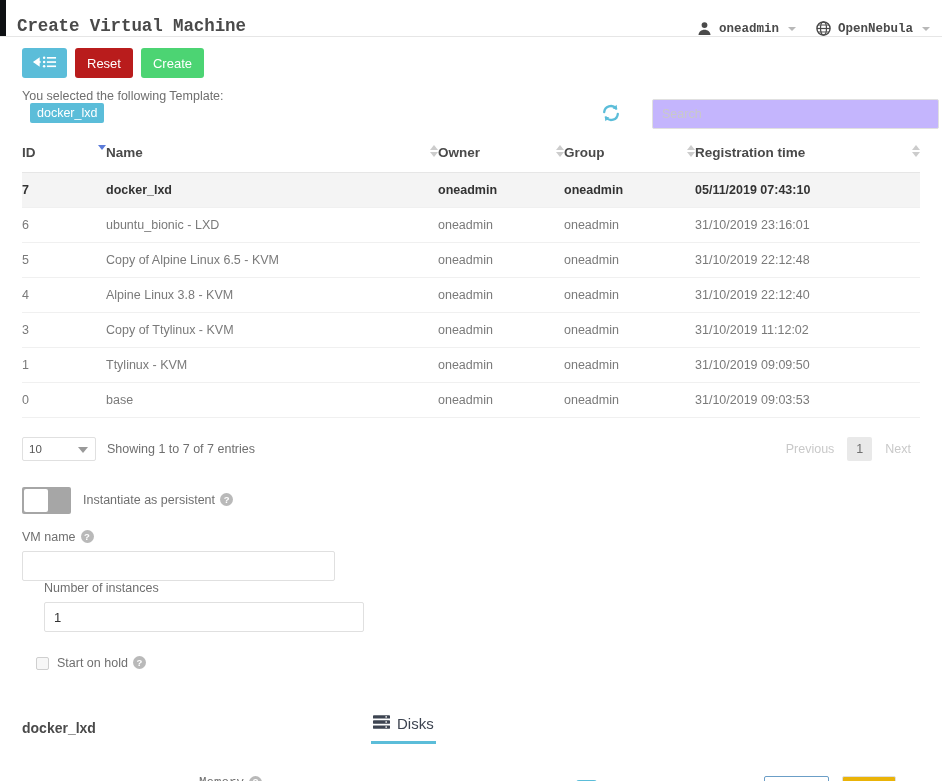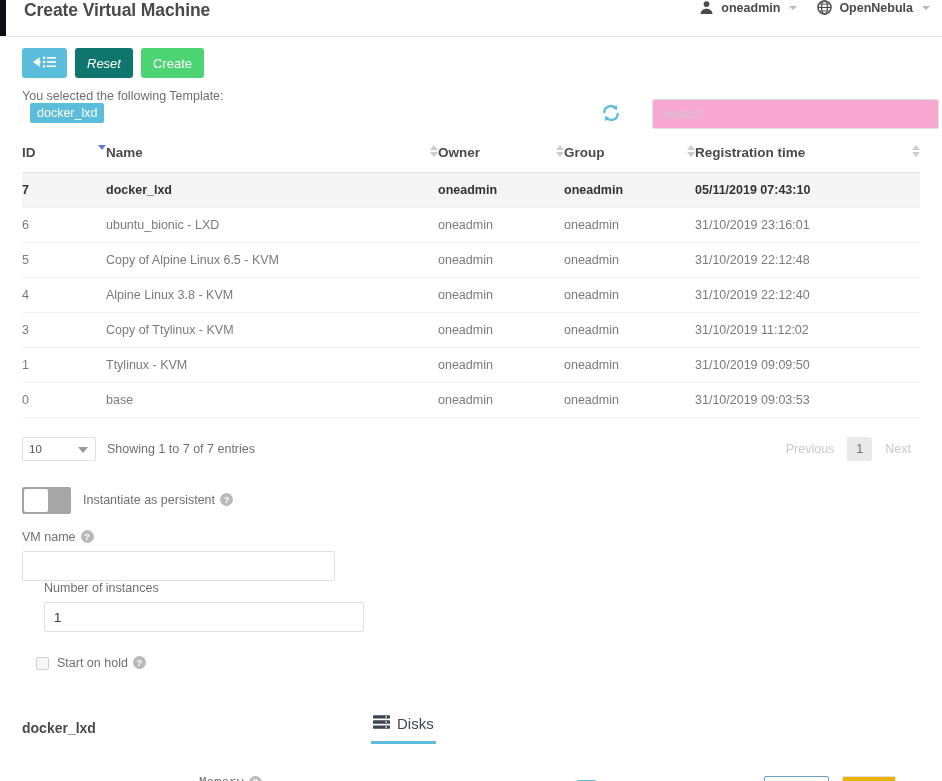--- a/index.html
+++ b/index.html
@@ -10,24 +10,25 @@
     font-family: "Liberation Sans", sans-serif;
     color: #4a4a4a;
     overflow: hidden;
   }
 
   
   .topbar {
     height: 37px;
     border-bottom: 1px solid #e6e6e6;
     display: flex;
-    align-items: flex-start;
+    align-items: flex-end;
     justify-content: space-between;
-    padding: 0 12px 0 24px;
-    position: relative;
+    padding: 0 12px 0 17px;
+    position: relative;
+    font-family: Liberation Mono, monospace;
   }
   .edge-left {
     position: absolute; left: 0; top: 0;
     width: 6px; height: 100%;
     background: #0e1013;
   }
   .page-title {
     font-size: 17.5px;
     font-weight: bold;
     color: #4a4a4a;
@@ -57,21 +58,21 @@
     height: 30px;
     border: 0; border-radius: 3px;
     color: #fff;
     font-size: 13px;
     font-family: "Liberation Sans", sans-serif;
     padding: 0 12px;
     display: flex; align-items: center; justify-content: center;
     cursor: pointer;
   }
   .btn-back { background: #5bbdd9; padding: 0 10px; }
-  .btn-reset { background: #0f766e; font-style: italic; }
+  .btn-reset { background: #b91c1c; }
   .btn-create { background: #4cd473; }
 
   
   .sel-row {
     display: flex; align-items: flex-start;
     padding: 0 22px;
     height: 50px;
     position: relative;
     flex-direction: column;
   }
@@ -86,21 +87,21 @@
   }
   .refresh-icon {
     position: absolute; left: 601px; top: 14px;
     cursor: pointer;
   }
   .search-input {
     position: absolute; left: 652px; top: 10px;
     width: 287px; height: 30px;
     border: 1px solid #e0e0e0;
     border-radius: 2px;
-    background: #f9a8d4;
+    background: #c4b5fd;
     font-size: 12.5px;
     font-family: "Liberation Sans", sans-serif;
     color: #555;
     padding: 0 9px;
     outline: none;
   }
   .search-input::placeholder { color: #c9c9c9; }
 
   
   .tbl-wrap { padding: 0 22px; }

